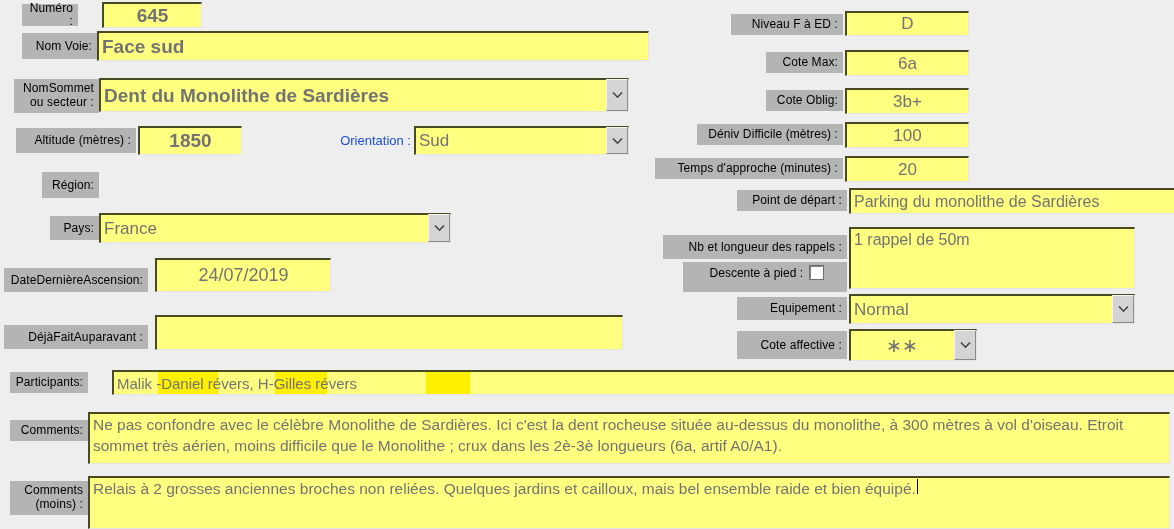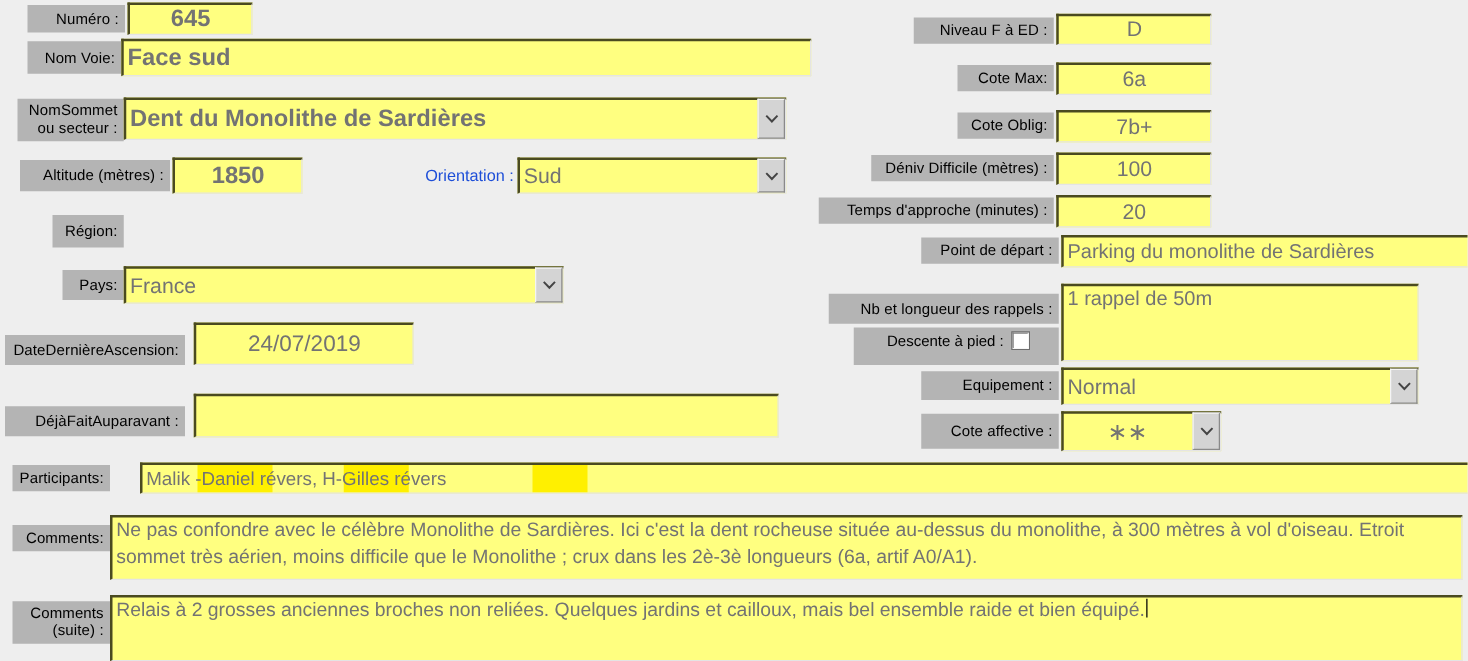--- a/index.html
+++ b/index.html
@@ -104,21 +104,21 @@
     background: #000;
     vertical-align: -2px;
     margin-left: 1px;
   }
 </style>
 </head>
 <body>
 
 <div id="app">
 
-  <div class="abs lbl" style="left:22px; top:4px; width:78px; height:22px;">Numéro :</div>
+  <div class="abs lbl" style="left:22px; top:4px; width:56px; height:22px;">Numéro :</div>
   <div class="abs fld num" style="left:102px; top:2px; width:100px; height:26px;">645</div>
 
   <div class="abs lbl" style="left:22px; top:33px; width:75px; height:26px;">Nom Voie:</div>
   <div class="abs fld big" style="left:97px; top:31px; width:552px; height:30px;">Face sud</div>
 
   <div class="abs lbl two-line" style="left:14px; top:79px; width:85px; height:34px;">NomSommet
 ou secteur :</div>
   <div class="combo" style="left:99px; top:78px; width:530px; height:34px;">
     <div class="fld big" style="width:100%; height:100%; padding-right:26px;">Dent du Monolithe de Sardières</div>
     <div class="arrowbtn">
@@ -159,21 +159,21 @@
   <div class="abs lbl" style="left:4px; top:325px; width:144px; height:24px;">DéjàFaitAuparavant :</div>
   <div class="abs fld" style="left:155px; top:315px; width:468px; height:35px;"></div>
 
   <div class="abs lbl" style="left:731px; top:14px; width:112px; height:21px;">Niveau F à ED :</div>
   <div class="abs fld center" style="left:845px; top:11px; width:124px; height:25px; font-size:17px;">D</div>
 
   <div class="abs lbl" style="left:766px; top:52px; width:77px; height:21px;">Cote Max:</div>
   <div class="abs fld center" style="left:845px; top:50px; width:124px; height:26px; font-size:17px;">6a</div>
 
   <div class="abs lbl" style="left:766px; top:90px; width:77px; height:21px;">Cote Oblig:</div>
-  <div class="abs fld center" style="left:845px; top:88px; width:124px; height:26px; font-size:17px;">7b+</div>
+  <div class="abs fld center" style="left:845px; top:88px; width:124px; height:26px; font-size:17px;">3b+</div>
 
   <div class="abs lbl" style="left:697px; top:124px; width:146px; height:21px;">Déniv Difficile (mètres) :</div>
   <div class="abs fld center" style="left:845px; top:122px; width:124px; height:26px; font-size:17px;">100</div>
 
   <div class="abs lbl" style="left:655px; top:158px; width:188px; height:21px;">Temps d'approche (minutes) :</div>
   <div class="abs fld center" style="left:845px; top:156px; width:124px; height:26px; font-size:17px;">20</div>
 
   <div class="abs lbl" style="left:737px; top:190px; width:110px; height:21px;">Point de départ :</div>
   <div class="abs fld" style="left:849px; top:188px; width:330px; height:26px; font-size:16px;">Parking du monolithe de Sardières</div>
 
@@ -210,19 +210,19 @@
     <span style="position:relative; z-index:2;">Malik                 -Daniel              révers, H-Gilles          révers</span>
     <span class="redact" style="left:44px; width:60px;"></span>
     <span class="redact" style="left:161px; width:52px;"></span>
     <span class="redact" style="left:312px; width:44px;"></span>
   </div>
 
   <div class="abs lbl" style="left:10px; top:420px; width:78px; height:21px;">Comments:</div>
   <div class="abs fld multiline" style="left:88px; top:412px; width:1082px; height:52px;">Ne pas confondre avec le célèbre Monolithe de Sardières. Ici c'est la dent rocheuse située au-dessus du monolithe, à 300 mètres à vol d'oiseau. Etroit sommet très aérien, moins difficile que le Monolithe ; crux dans les 2è-3è longueurs (6a, artif A0/A1).</div>
 
   <div class="abs lbl two-line" style="left:10px; top:481px; width:78px; height:34px;">Comments
-(suite) :</div>
+(moins) :</div>
   <div class="abs fld multiline" style="left:88px; top:476px; width:1082px; height:53px;">
     <span>Relais à 2 grosses anciennes broches non reliées. Quelques jardins et cailloux, mais bel ensemble raide et bien équipé.</span>
       <span class="caret"></span>
   </div>
 
 </div>
 
 </body></html>

